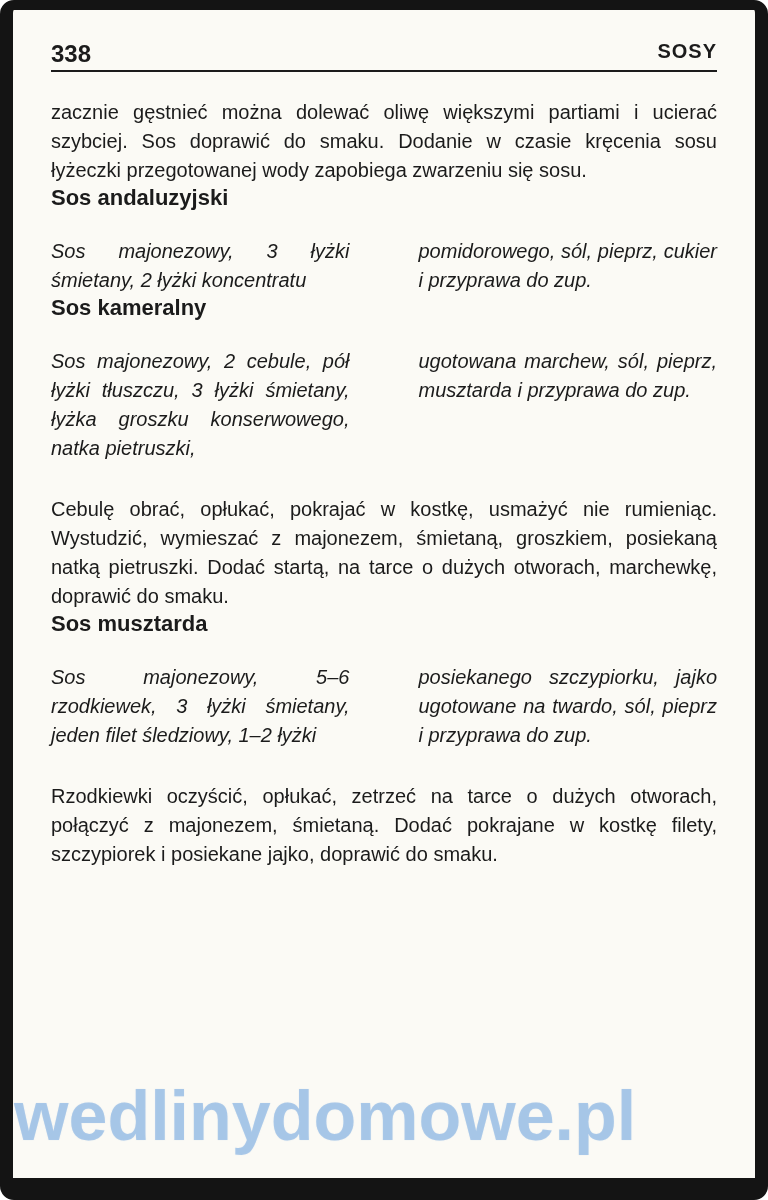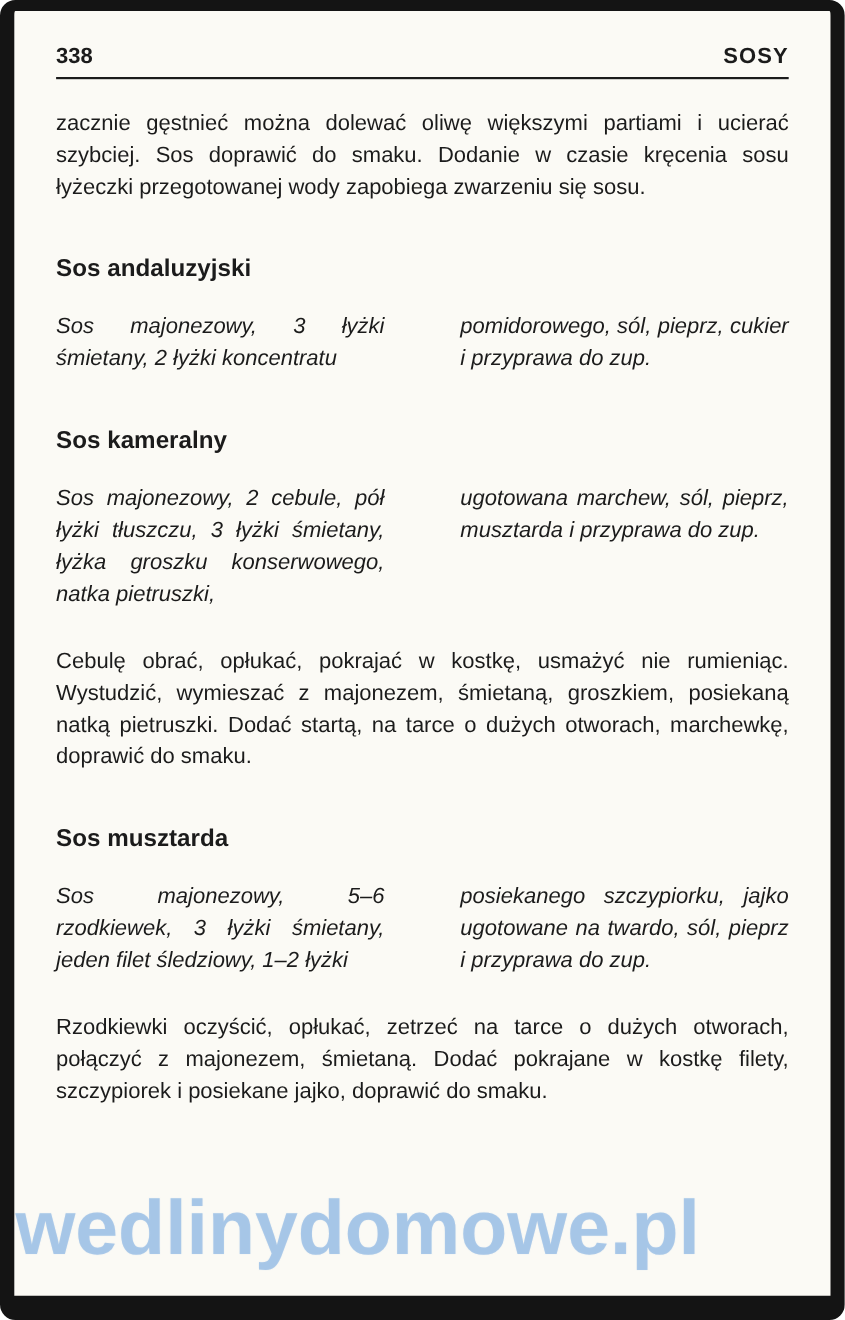--- a/index.html
+++ b/index.html
@@ -22,21 +22,21 @@
     padding: 30px 38px 0 38px;
   }
   .header-row {
     position: relative;
     height: 26px;
   }
   .page-number {
     position: absolute;
     left: 0; top: 0;
     font-weight: bold;
-    font-size: 20px;
+    font-size: 24px;
   }
   .header-title {
     position: absolute;
     left: 0; right: 0; top: 0;
     text-align: right;
     font-weight: bold;
     font-size: 20px;
     letter-spacing: 1px;
   }
   .header-rule {
@@ -47,21 +47,20 @@
     font-size: 20px;
     line-height: 29px;
     text-align: justify;
   }
   .intro {
     margin-top: 26px;
   }
   .recipe-title {
     font-size: 22px;
     font-weight: bold;
-    margin-top: 46px;
   }
   .ingredients {
     display: flex;
     gap: 69px;
     margin-top: 26px;
   }
   .ing-col {
     flex: 1;
     font-style: italic;
     font-size: 20px;

